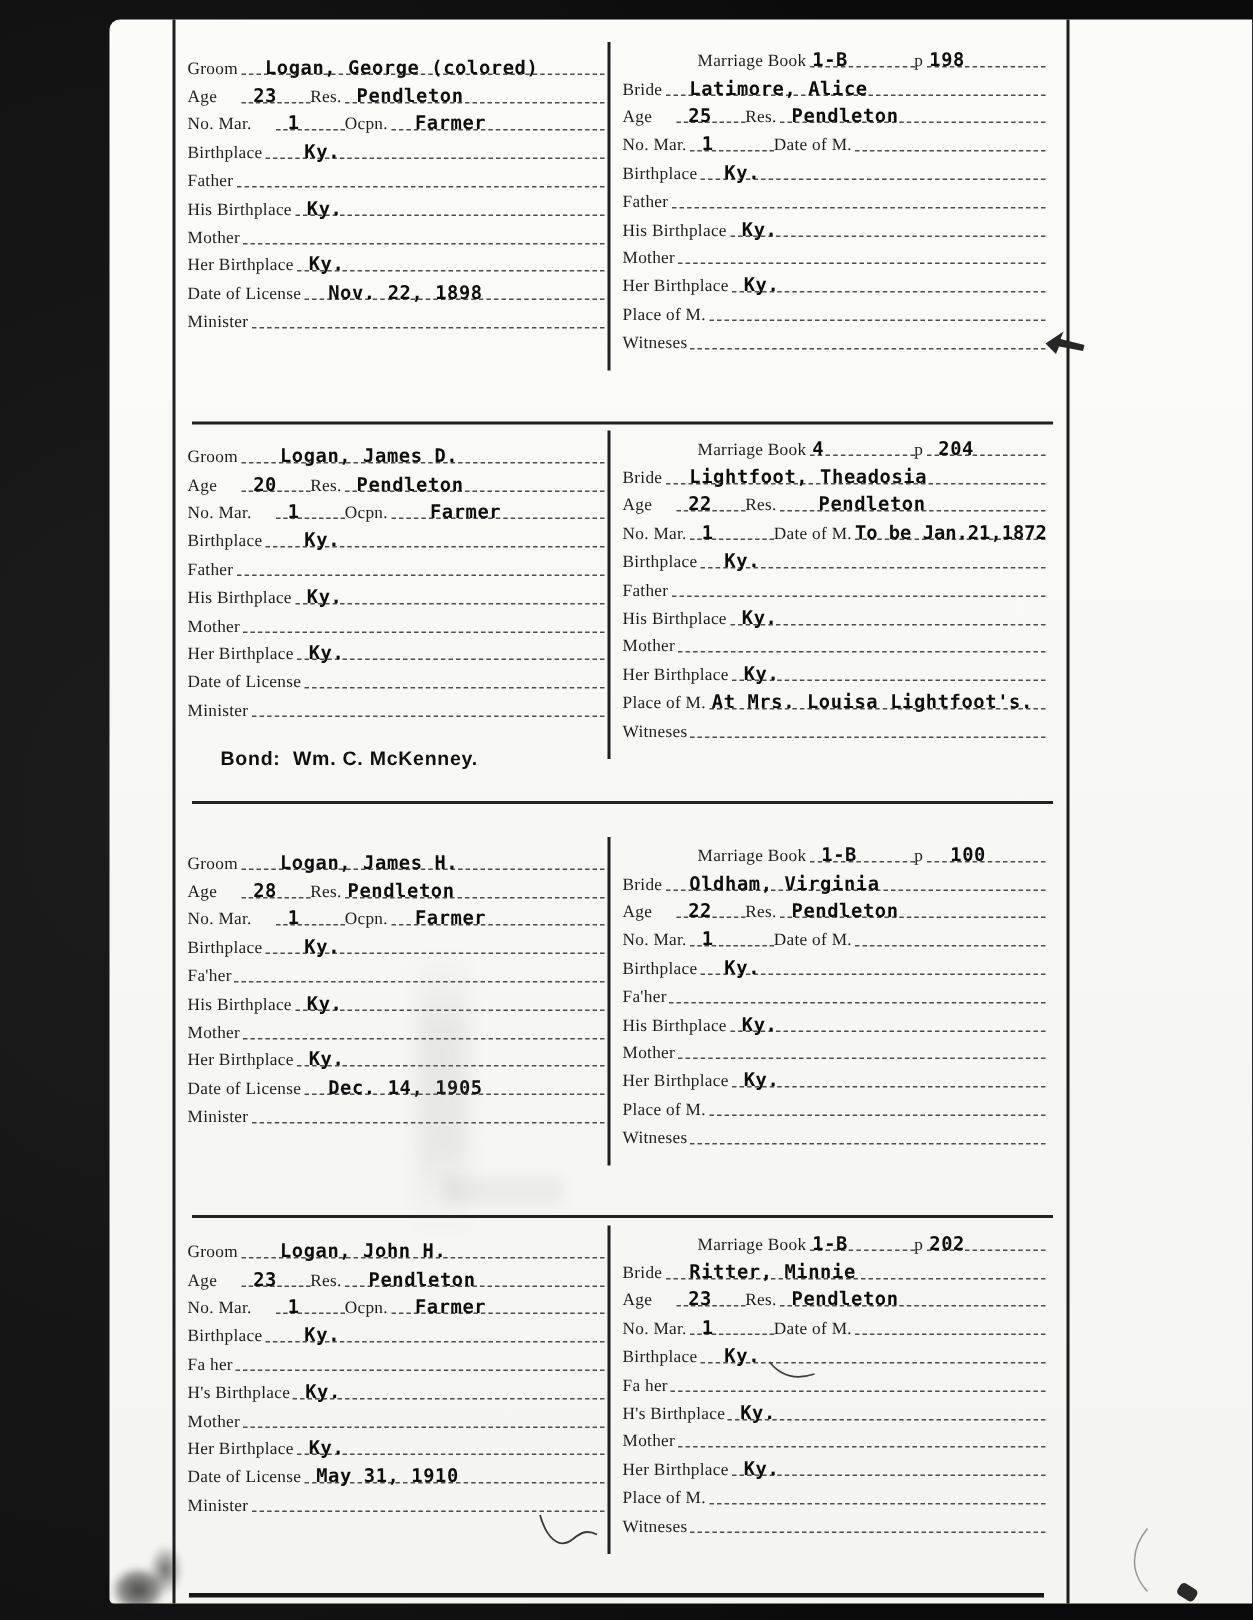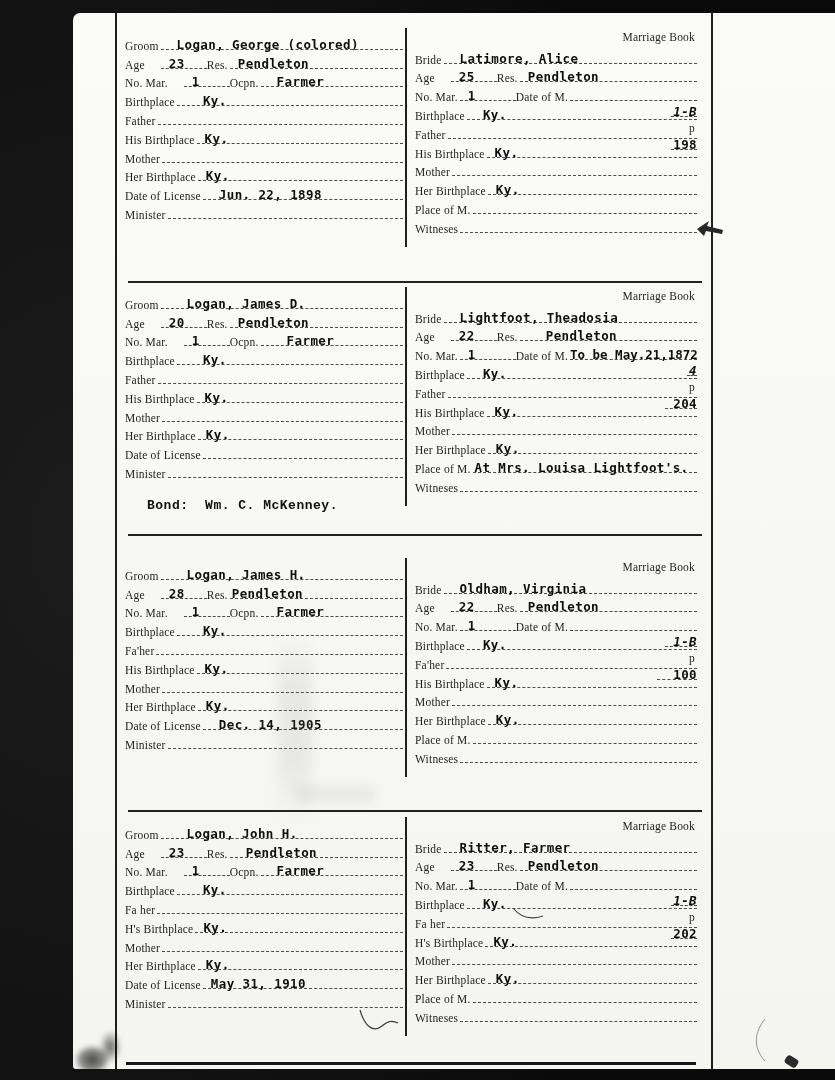--- a/index.html
+++ b/index.html
@@ -16,26 +16,26 @@
   .hsep.bottom{height:3px;background:#161616;width:570px;left:53px;}
   .record{position:absolute;left:40px;width:498px;}
   .divider{position:absolute;left:292px;top:-8px;width:2px;height:219px;background:#1f1f1f;}
   .col{position:absolute;top:0;}
   .col.groom{left:12px;width:278px;}
   .col.bride{left:302px;width:282px;top:-5px;}
   .row{display:flex;align-items:flex-end;height:18.8px;}
   .lbl{font-size:11.5px;color:#1d1d1d;white-space:pre;padding:0 2px 3px 0;letter-spacing:.2px;}
   .line{flex:1 1 auto;border-bottom:1.3px dashed #4c4c4c;margin-bottom:5px;
         display:flex;align-items:flex-end;min-width:0;}
-  .line.w42{flex:0 0 46px;margin-left:14px;} .line.w52{flex:0 0 56px;} .line.w66{flex:0 0 70px;font-style:italic;}
+  .line.w42{flex:0 0 46px;margin-left:14px;} .line.w52{flex:0 0 56px;} .line.w66{flex:0 0 70px;}
   .val{font-family:"DejaVu Sans Mono", monospace;font-weight:700;font-size:12.5px;
        letter-spacing:.4px;color:#0e0e0e;margin-bottom:-3px;padding-left:8px;white-space:pre;}
   .val.ind{padding-left:26px;} .val.ind2{padding-left:16px;}
-  .mb{padding-left:50px;flex-direction:column;}
-  .bond{position:absolute;left:22px;font-family:Liberation Mono, monospace;font-weight:700;
+  .mb{padding-left:50px;}
+  .bond{position:absolute;left:22px;font-family:Liberation Sans, sans-serif;font-weight:700;
         font-size:13px;letter-spacing:.5px;color:#101010;white-space:pre;}
   .artifact{position:absolute;pointer-events:none;}
   #moss{left:1px;top:1016px;width:52px;height:44px;filter:blur(2px);opacity:.75;
         background:radial-gradient(ellipse 24px 20px at 35% 70%, #111 0%, rgba(20,20,20,.6) 50%, transparent 75%),
                    radial-gradient(ellipse 16px 24px at 70% 40%, rgba(10,10,10,.8) 0%, transparent 70%);}
   #vsmudge{left:205px;top:620px;width:34px;height:190px;filter:blur(6px);opacity:.12;
            background:linear-gradient(180deg,transparent,#777 30%,#888 70%,transparent);}
   #tsmudge{left:222px;top:772px;width:80px;height:18px;filter:blur(4px);opacity:.1;background:#888;}
   #cornerblob{left:712px;top:1044px;width:13px;height:9px;background:#2a2a2a;border-radius:3px;transform:rotate(32deg);}
 </style>
@@ -107,21 +107,21 @@
           </div>
       <div class="row">
             <span class="lbl">Her Birthplace</span>
             <span class="line">
               <span class="val">Ky.</span>
             </span>
           </div>
       <div class="row">
             <span class="lbl">Date of License</span>
             <span class="line">
-              <span class="val ind2">Jun. 22, 1898</span>
+              <span class="val ind2">Nov. 22, 1898</span>
             </span>
           </div>
       <div class="row">
             <span class="lbl">Minister</span>
             <span class="line">
               <span class="val"></span>
             </span>
           </div>
     </div>
     <div class="col bride">
@@ -306,21 +306,21 @@
               <span class="val ind">Pendleton</span>
             </span>
           </div>
       <div class="row">
             <span class="lbl">No. Mar.</span>
             <span class="line w52">
               <span class="val">1</span>
             </span>
             <span class="lbl">Date of M.</span>
             <span class="line">
-              <span class="val" style="padding-left:0;letter-spacing:0">To be May.21,1872</span>
+              <span class="val" style="padding-left:0;letter-spacing:0">To be Jan.21,1872</span>
             </span>
           </div>
       <div class="row">
             <span class="lbl">Birthplace</span>
             <span class="line">
               <span class="val ind2">Ky.</span>
             </span>
           </div>
       <div class="row">
             <span class="lbl">Father</span>
@@ -594,21 +594,21 @@
               <span class="val" style="padding-left:2px">1-B</span>
             </span>
             <span class="lbl">p</span>
             <span class="line">
               <span class="val" style="padding-left:2px">202</span>
             </span>
           </div>
       <div class="row">
             <span class="lbl">Bride</span>
             <span class="line">
-              <span class="val ind2">Ritter, Farmer</span>
+              <span class="val ind2">Ritter, Minnie</span>
             </span>
           </div>
       <div class="row">
             <span class="lbl">Age</span>
             <span class="line w42">
               <span class="val">23</span>
             </span>
             <span class="lbl">Res.</span>
             <span class="line">
               <span class="val">Pendleton</span>

